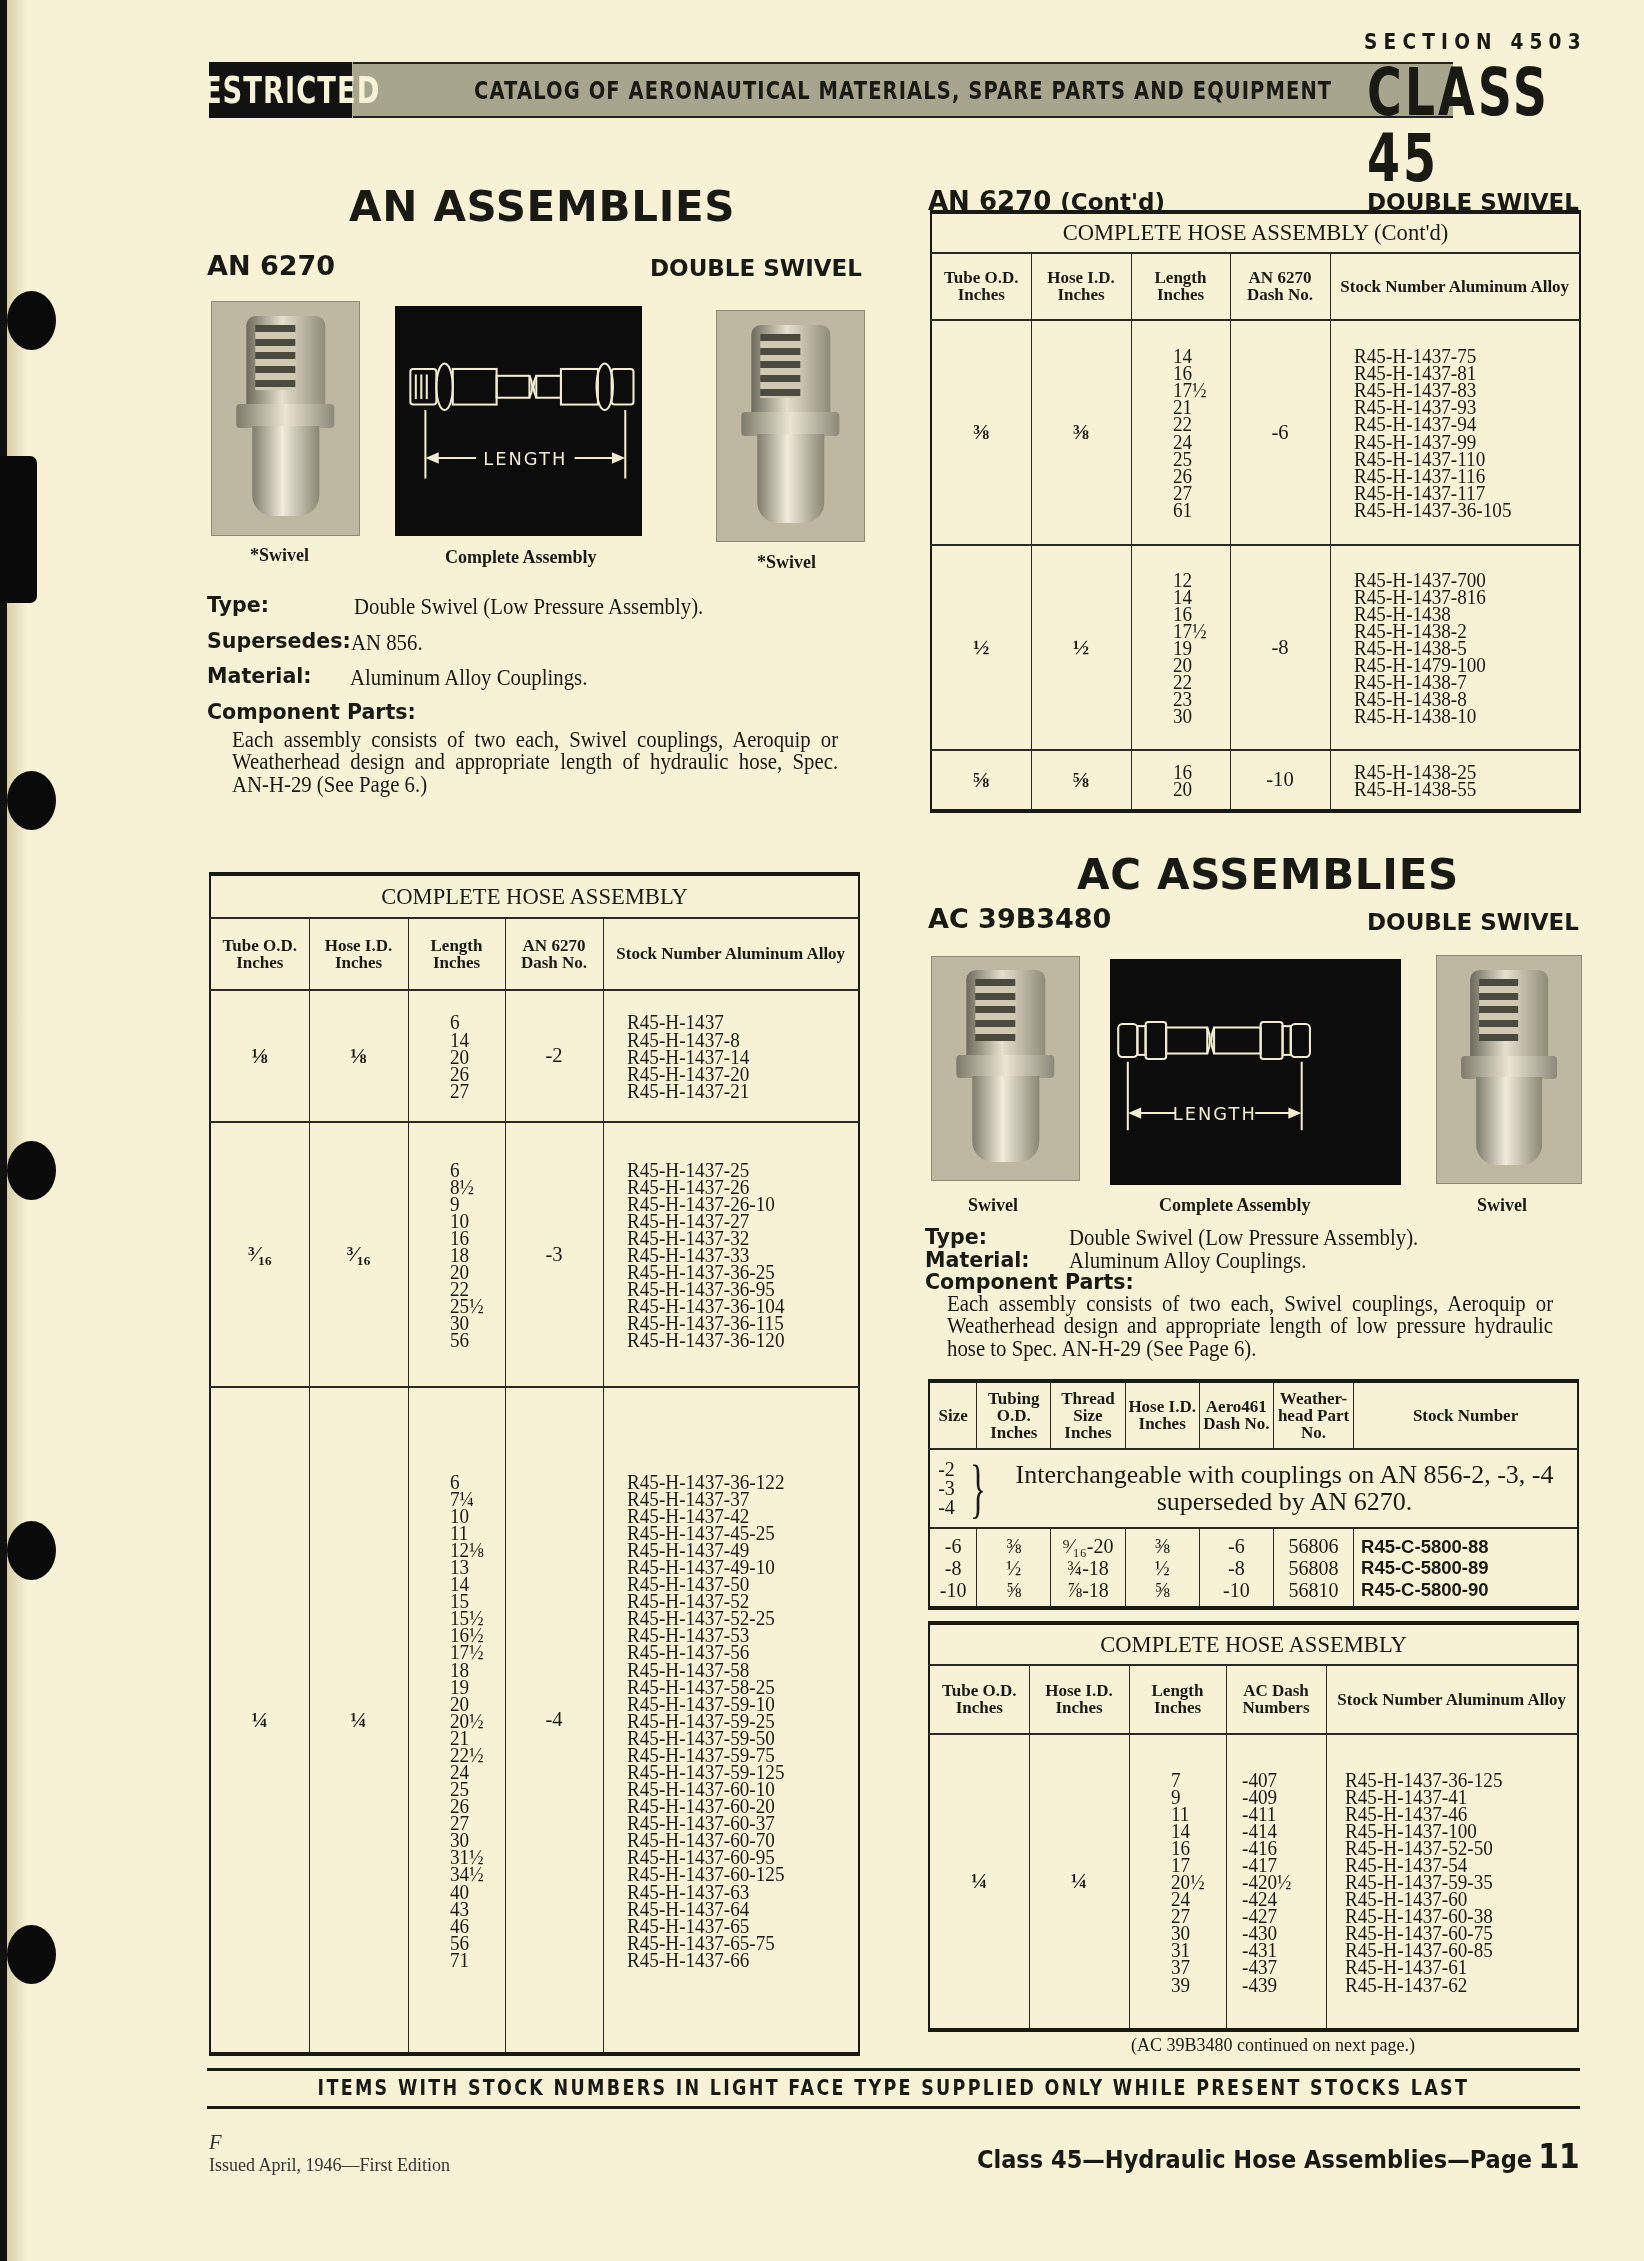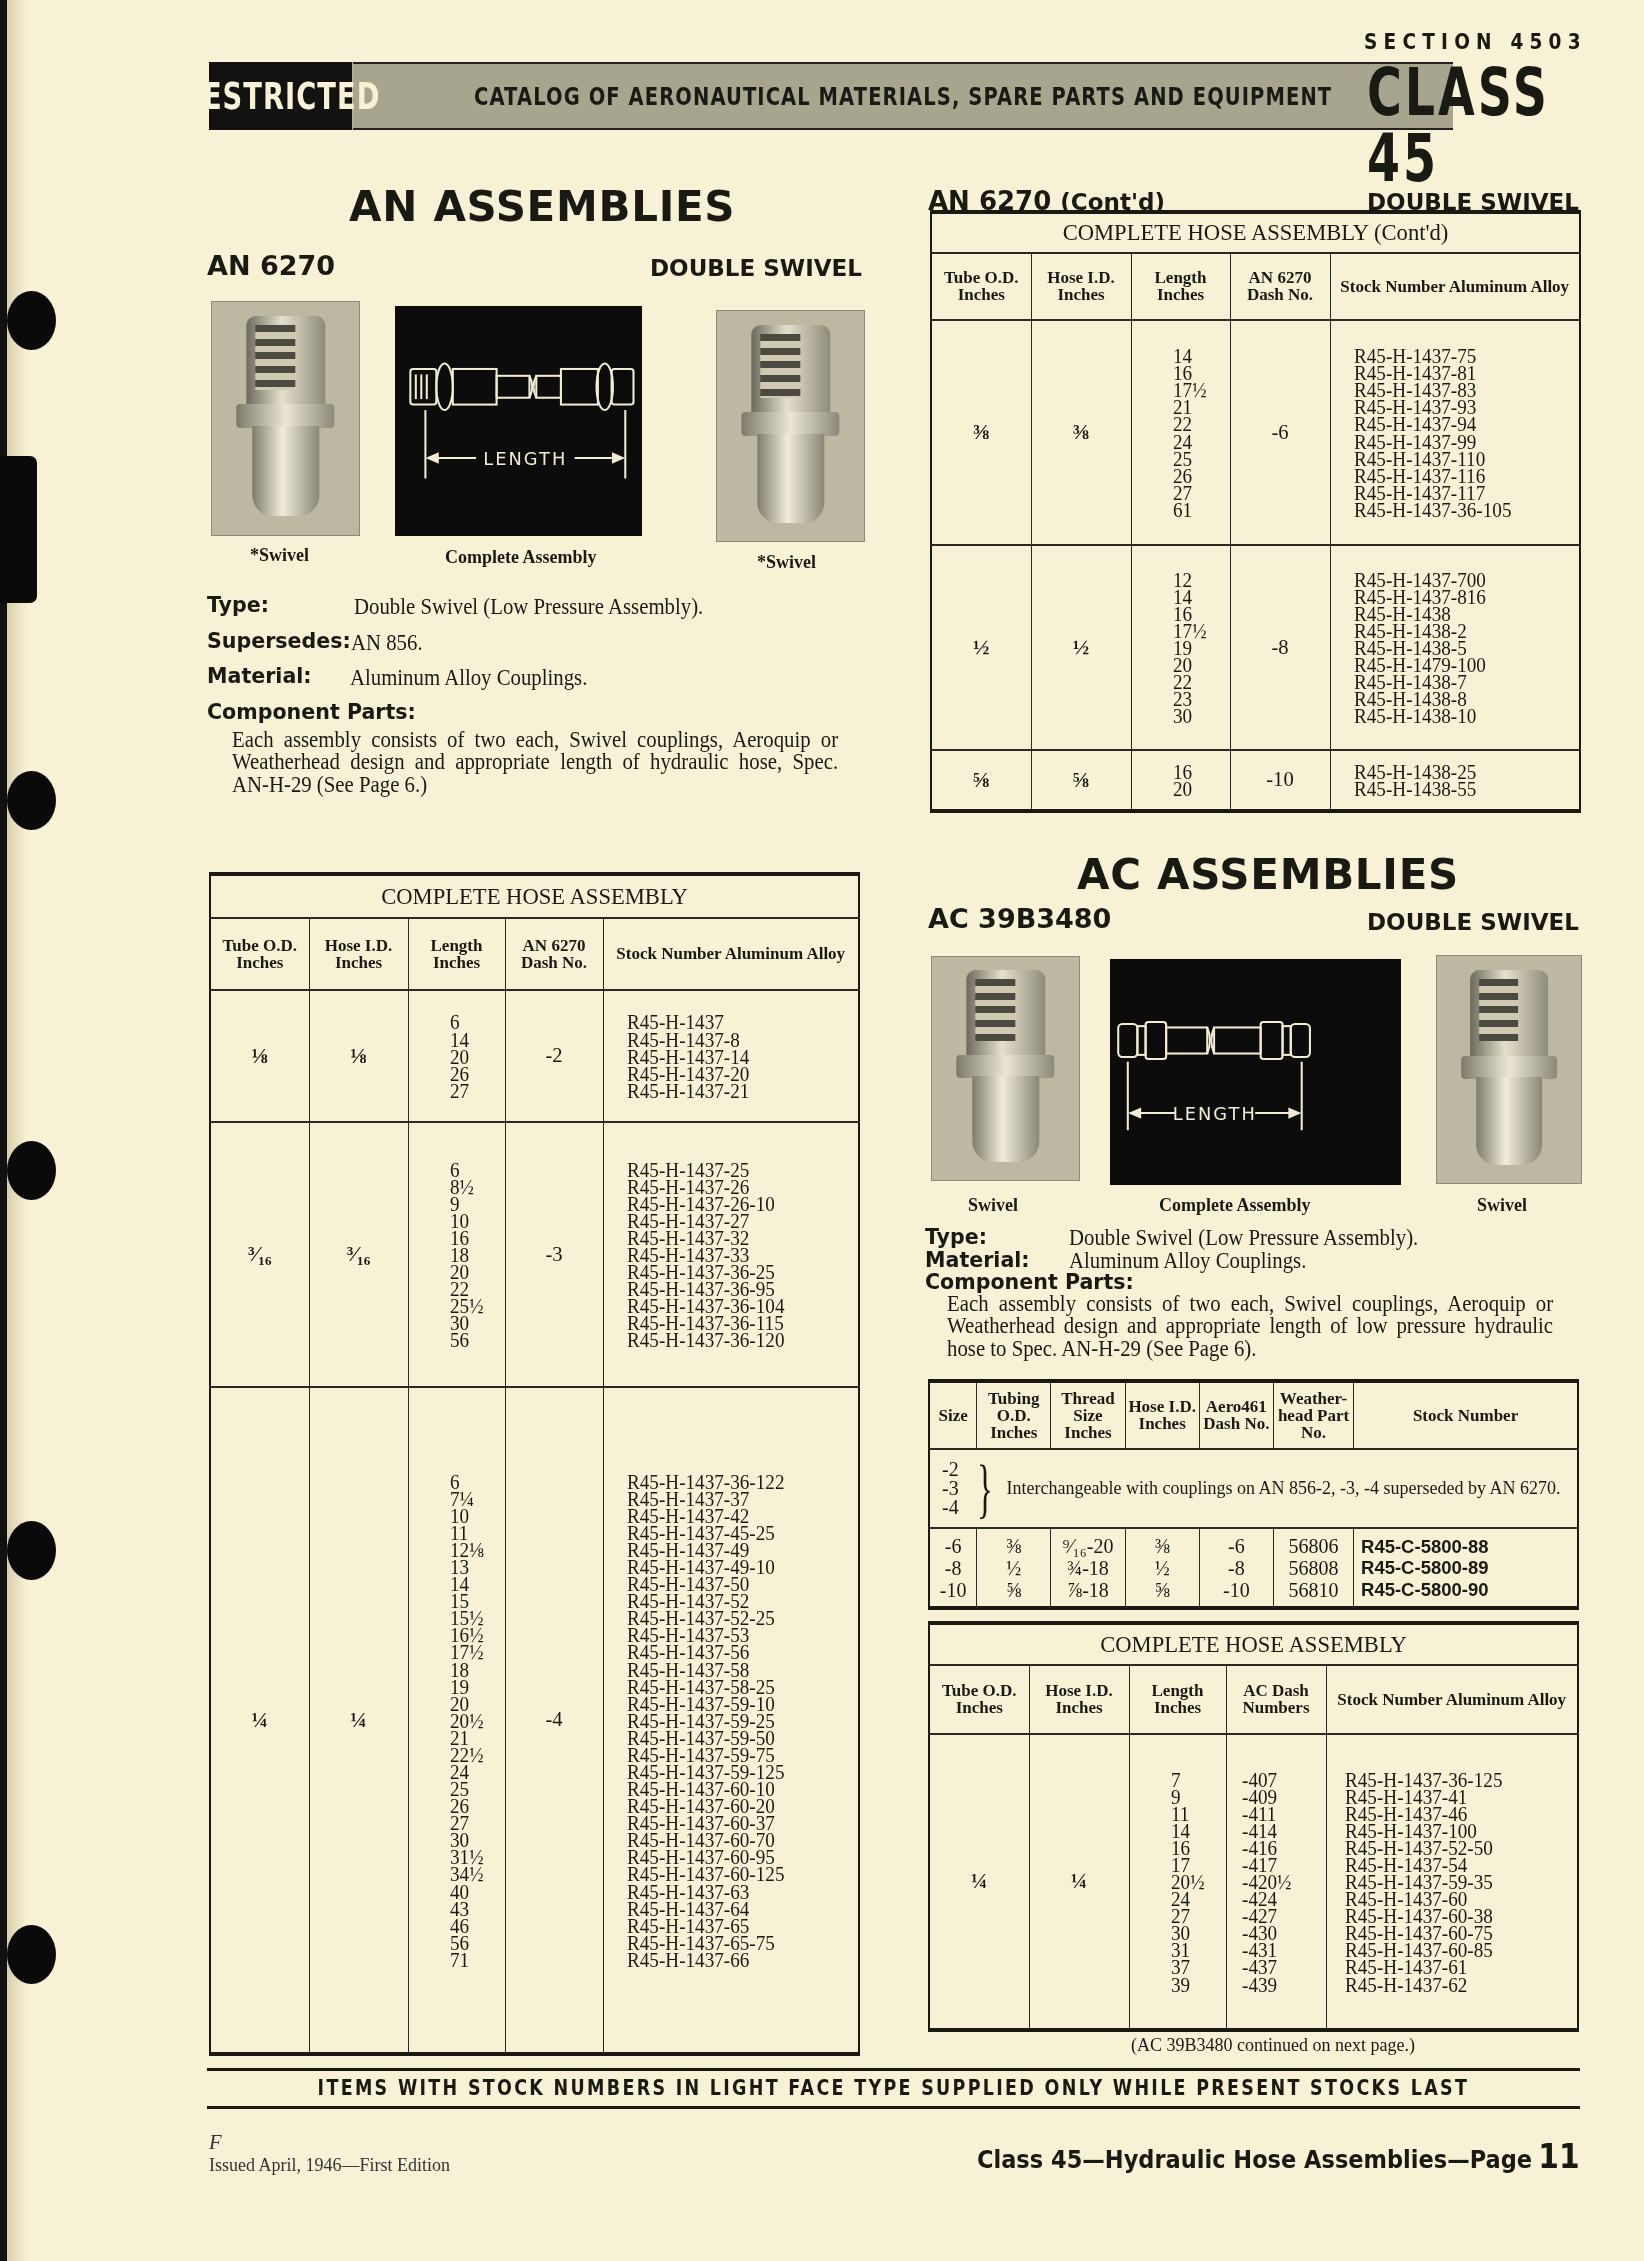--- a/index.html
+++ b/index.html
@@ -9,21 +9,21 @@
     font-family: "Liberation Serif", serif; color: #1a1a14;
   }
   .binding { position: absolute; left: 0; top: 0; width: 6.9px; height: 2261px; background: #111; }
   .shade { position: absolute; left: 6.9px; top: 0; width: 20.6px; height: 2261px; background: linear-gradient(to right, #d8cfa8, #f7f1d6); }
   .hole { position: absolute; background: #0a0a0a; }
   .hole.round { width: 49px; height: 59px; border-radius: 50%; left: 6.9px; }
   .hole.rect { width: 37px; height: 147px; border-radius: 0 6.9px 6.9px 0; left: 0; }
 
   
   .hdr-section { position: absolute; left: 1364px; top: 30px; font-family: "DejaVu Sans Condensed","DejaVu Sans", sans-serif; font-size: 20.6px; letter-spacing: 6.2px; font-weight: bold; }
-  .hdr-bar { position: absolute; left: 209px; top: 62px; width: 1127px; height: 68px; display: flex; }
+  .hdr-bar { position: absolute; left: 209px; top: 62px; width: 1127px; height: 56px; display: flex; }
   .hdr-restricted { background: #121212; color: #f7f1d6; font-family: "DejaVu Sans", sans-serif; font-weight: bold; font-size: 38px; width: 199px; display: flex; align-items: center; justify-content: center; transform: scaleX(0.72); transform-origin: left; margin-right: -55px; letter-spacing: 1.4px; }
   .hdr-catalog { flex: 1; background: #a8a58f; border-top: 2.7px solid #222; border-bottom: 2.7px solid #222; display: flex; align-items: center; justify-content: center; font-family: "DejaVu Sans", sans-serif; font-weight: bold; font-size: 25px; letter-spacing: 1.4px; }
   .hdr-catalog span { display: inline-block; transform: scaleX(0.78); white-space: nowrap; }
   .hdr-class { position: absolute; left: 1367px; top: 60px; font-family: "DejaVu Sans", sans-serif; font-weight: bold; font-size: 66px; letter-spacing: 4.1px; transform: scaleX(0.72); transform-origin: left; line-height: 1; }
 
   .h-big { position: absolute; font-family: "DejaVu Sans", sans-serif; font-weight: bold; font-size: 42px; letter-spacing: 0.7px; }
   .h-mid { position: absolute; font-family: "DejaVu Sans", sans-serif; font-weight: bold; font-size: 27px; }
   .h-mid small { font-size: 23px; }
 
   
@@ -61,21 +61,21 @@
 
   table.fit-tbl { position: absolute; border-collapse: collapse; border: 2.7px solid #1a1a14; border-top-width: 4.1px; border-bottom-width: 4.1px; }
   table.fit-tbl th { font-weight: bold; font-size: 17px; line-height: 1.0; padding: 6.9px 2.1px; border-left: 1.4px solid #2a2a22; border-bottom: 2.1px solid #2a2a22; text-align: center; }
   table.fit-tbl th:first-child { border-left: none; }
   table.fit-tbl td { font-size: 20px; line-height: 0.95; text-align: center; padding: 1.4px 2.7px; }
   table.fit-tbl td.bl { border-left: 1.4px solid #2a2a22; }
   table.fit-tbl td.bold { font-weight: bold; font-family: "Liberation Sans", sans-serif; font-size: 18.5px; text-align: left; padding-left: 6.9px; }
   .interchange { display: flex; align-items: center; padding: 5.5px 6.9px; border-bottom: 2.1px solid #2a2a22; }
   .interchange .sizes { font-size: 20px; line-height: 0.95; width: 27px; }
   .interchange .brace { font-size: 66px; line-height: 1; margin: 0 5.5px; transform: scaleX(0.5); }
-  .interchange .txt { font-size: 18px; line-height: 1.05; }
+  .interchange .txt { font-size: 26px; line-height: 1.05; }
 
   .footnote { position: absolute; font-size: 18px; margin-left: 48px; }
   .rule { position: absolute; left: 207px; width: 1373px; height: 3.4px; background: #1a1a14; }
   .warn { position: absolute; left: 207px; top: 2076px; width: 1373px; text-align: center; font-family: "DejaVu Sans", sans-serif; font-weight: bold; font-size: 20.6px; letter-spacing: 2.7px; }
   .warn span { display: inline-block; transform: scaleX(0.85); white-space: nowrap; }
   .foot-left { position: absolute; left: 209px; top: 2130px; font-size: 18px; line-height: 1.2; color: #333; }
   .foot-left i { font-size: 20.6px; }
   .foot-right { position: absolute; right: 65px; top: 2137px; font-family: "DejaVu Sans", sans-serif; font-weight: bold; font-size: 25px; transform: scaleX(0.9); transform-origin: right; white-space: nowrap; }
   .foot-right b { font-size: 33px; margin-left: 6.9px; }
 </style>

